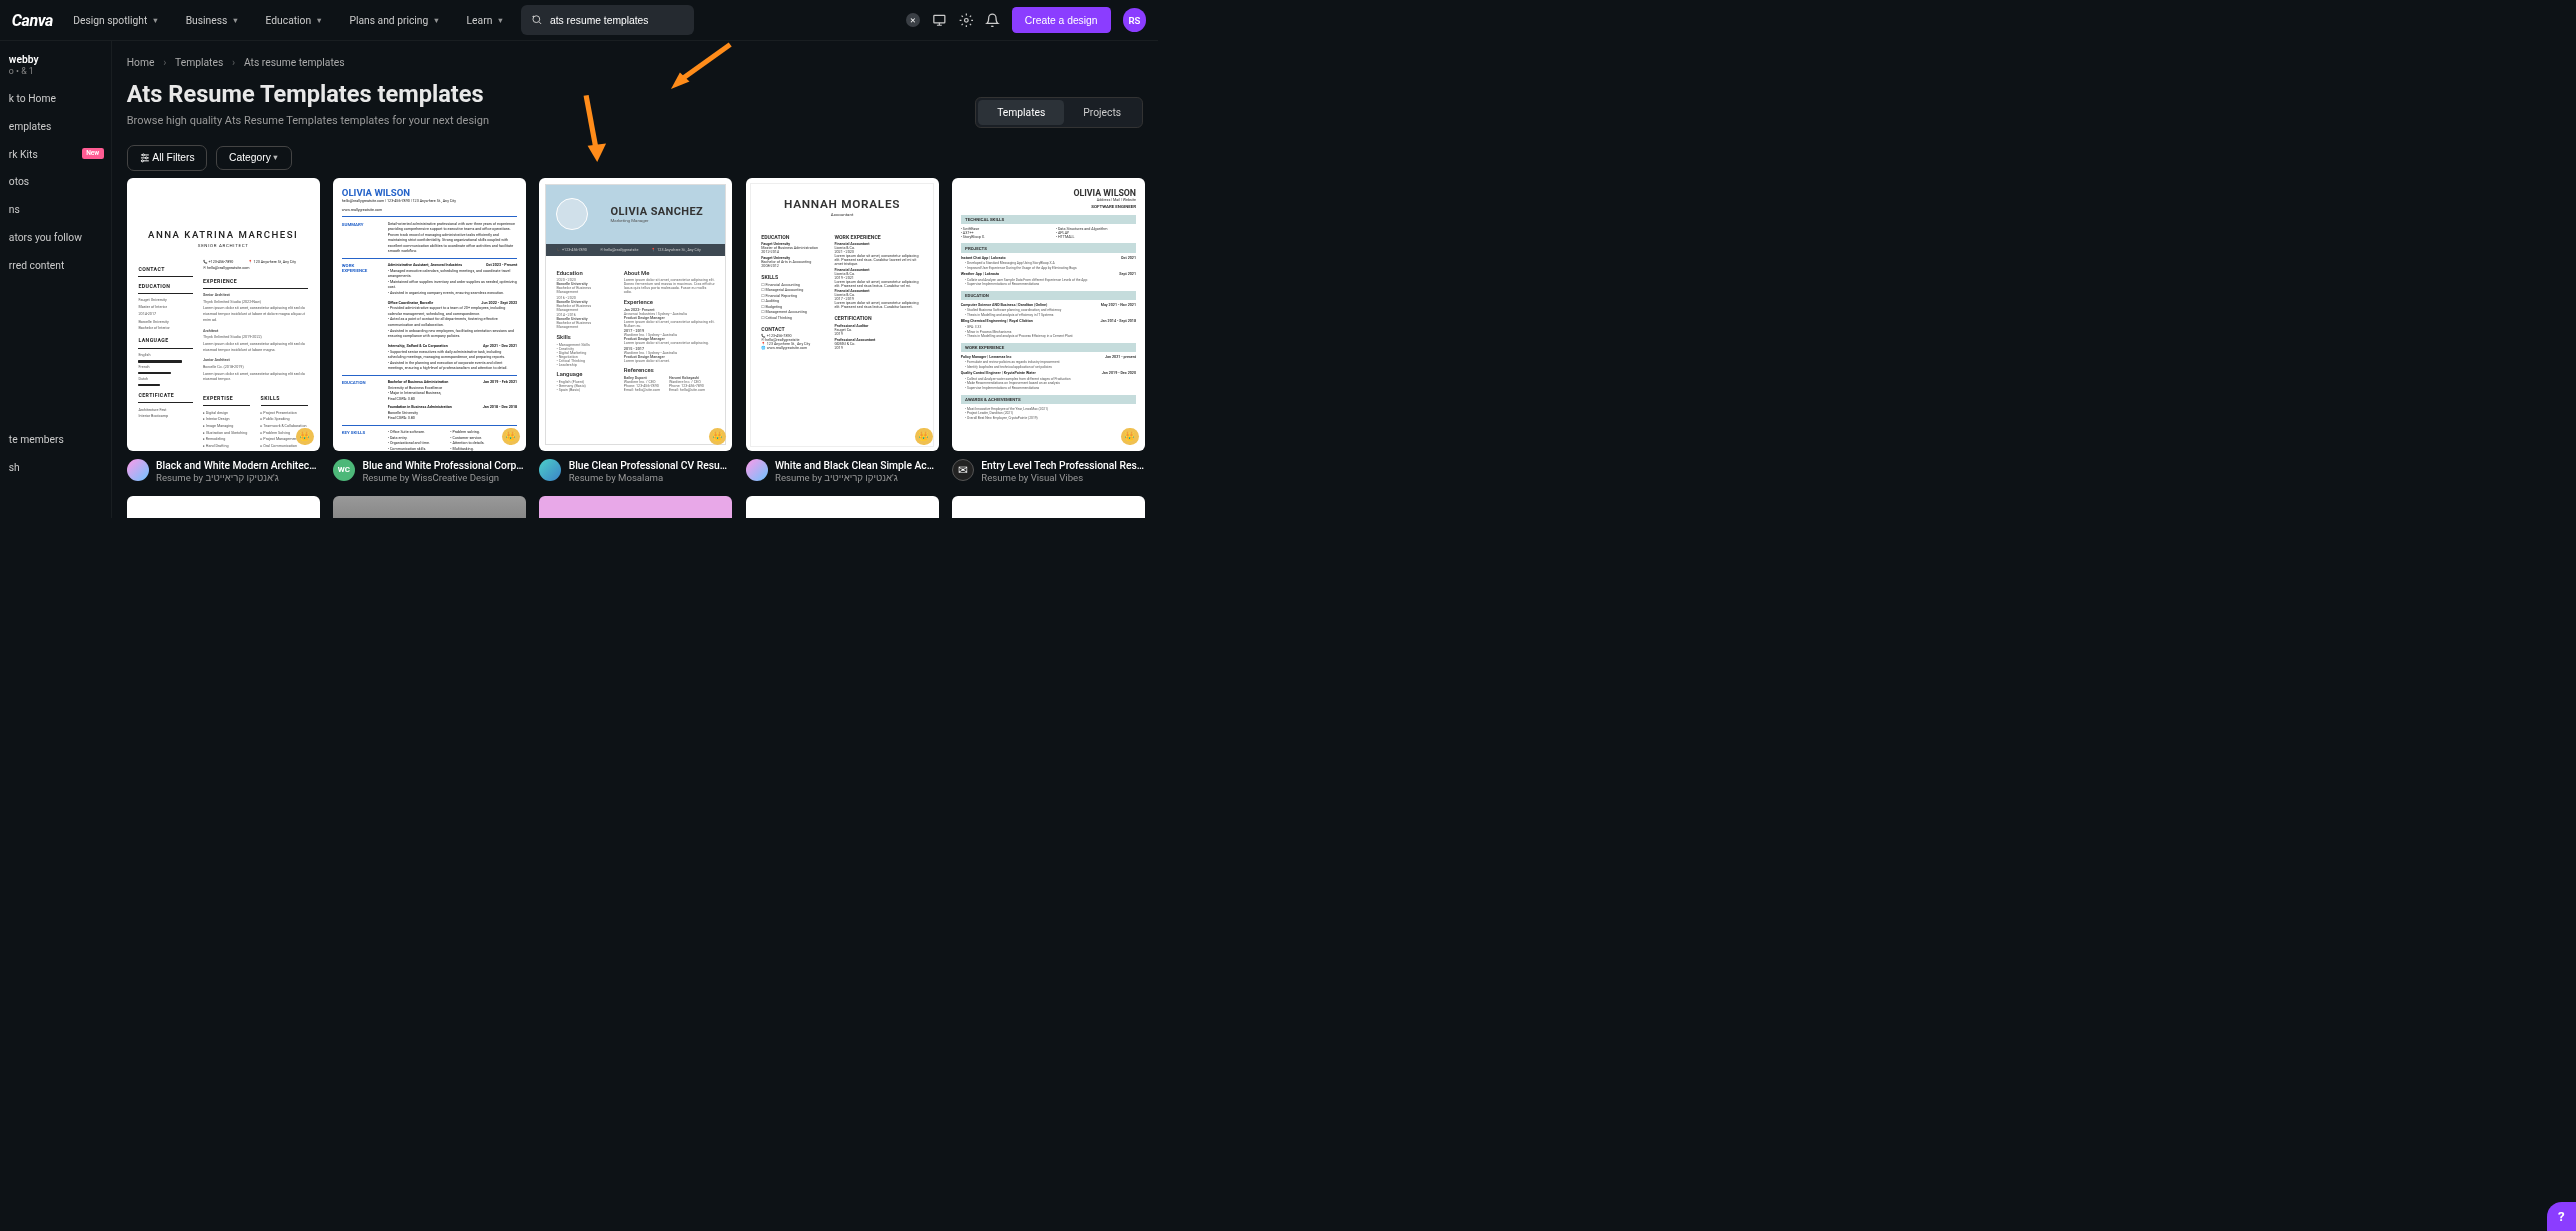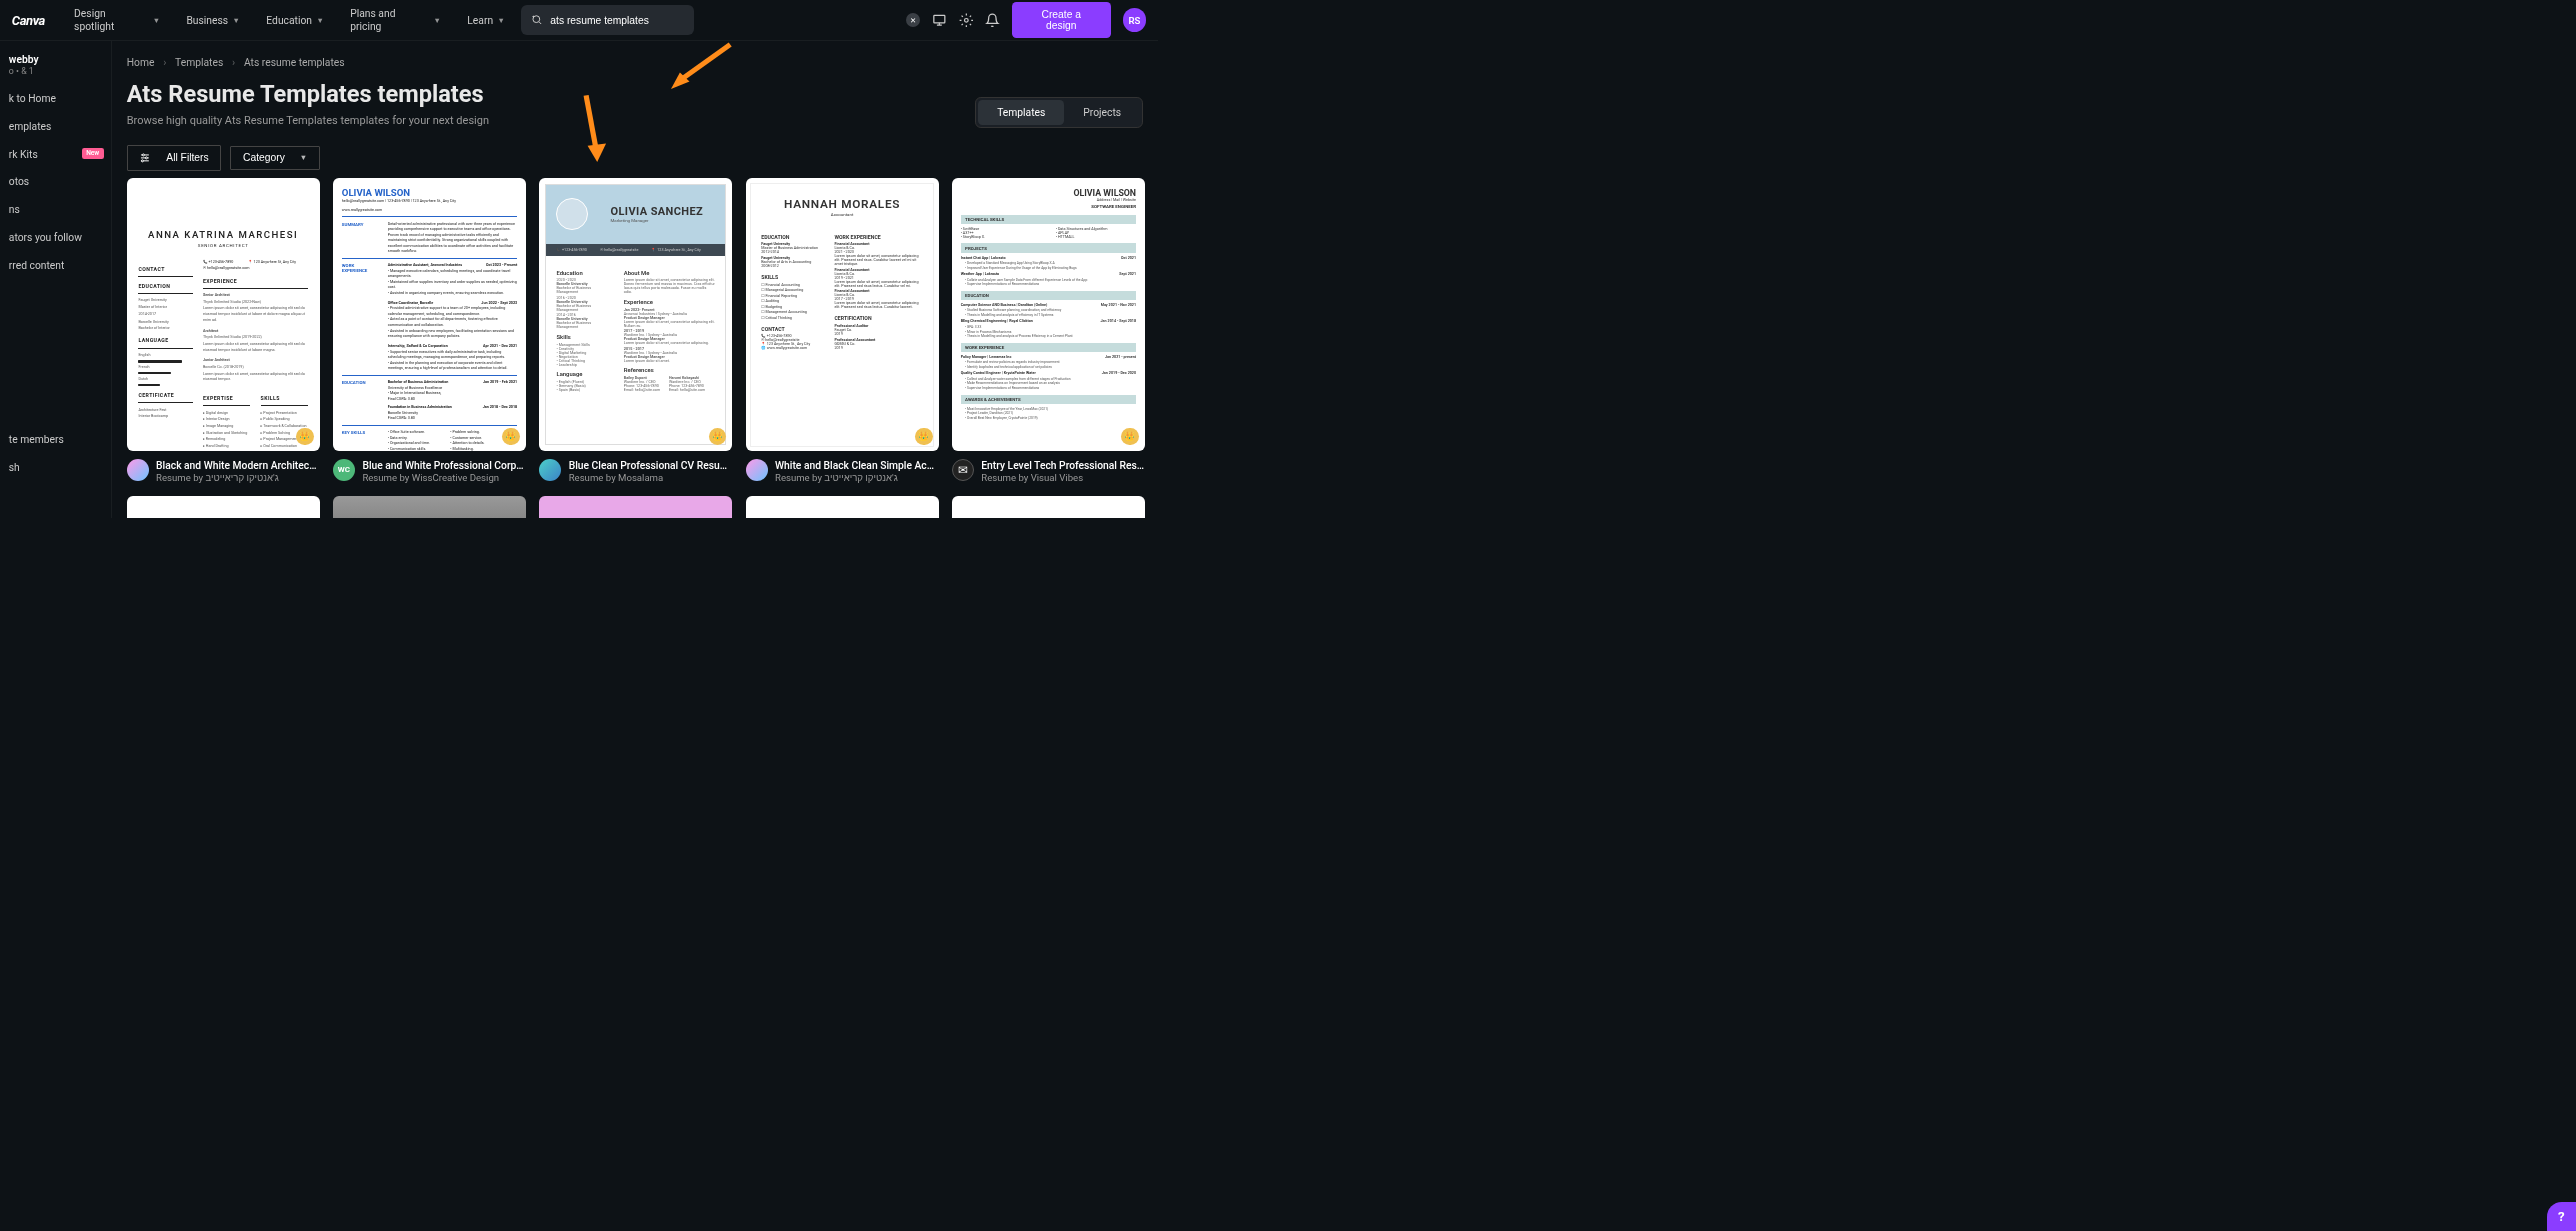--- a/index.html
+++ b/index.html
@@ -1,19 +1,19 @@
 <!DOCTYPE html>
 <html style="font-size:11.8px"><head>
 <meta charset="utf-8">
 <style>
 * { margin: 0; padding: 0; box-sizing: border-box; }
 body { background: #0d1216; color: #fff; font-family: -apple-system, BlinkMacSystemFont, "Segoe UI", Roboto, sans-serif; overflow-x: hidden; width: 1158px; height: 553px; }
 
 .header { display: flex; align-items: center; height: 41px; padding: 0 11.8px; gap: 5.9px; border-bottom: 0.7px solid rgba(255,255,255,0.05); }
-.logo { font-weight: 700; font-size: 13px; font-style: italic; letter-spacing: -0.4px; margin-right: 13px; }
+.logo { font-weight: 700; font-size: 16px; font-style: italic; letter-spacing: -0.4px; margin-right: 4px; }
 .nav-item { display: flex; align-items: center; gap: 4.4px; padding: 5.9px 10.3px; color: #ccc; font-size: 10.3px; cursor: pointer; }
 .chev { font-size: 7.4px; opacity: 0.7; }
 
 .search-wrap { margin-left: auto; background: #252a30; border-radius: 5.9px; display: flex; align-items: center; padding: 0 10.3px; height: 29.5px; width: 173px; margin-right: 206px; position: relative; }
 .search-input { background: transparent; border: none; color: #fff; font-size: 10.3px; width: 100%; outline: none; margin-left: 7.4px; }
 .search-icon { width: 13.3px; height: 13.3px; }
 
 .clear-btn { width: 14.7px; height: 14.7px; border-radius: 50%; background: #3a3f45; display: flex; align-items: center; justify-content: center; font-size: 7.4px; cursor: pointer; }
 
 .hdr-right { display: flex; align-items: center; gap: 11.8px; }
@@ -35,21 +35,21 @@
 .crumb-sep { opacity: 0.5; }
 
 .page-title { font-size: 23.6px; font-weight: 700; color: #e8e8e8; margin-bottom: 6px; }
 .page-sub { font-size: 11px; color: #999; margin-bottom: 17.7px; }
 
 .toggle-wrap { position: absolute; right: 14.7px; top: 56px; background: #1a1f25; border: 0.7px solid #333; border-radius: 5.9px; display: flex; padding: 2.2px; }
 .toggle-btn { padding: 5.9px 19px; border-radius: 4.4px; font-size: 10.3px; cursor: pointer; color: #ccc; }
 .toggle-btn.active { background: #2c3238; color: #fff; }
 
 .filters-row { display: flex; align-items: center; gap: 8.8px; margin-bottom: 7.4px; }
-.filter-btn { display: flex; align-items: center; gap: 15px; border: 0.7px solid #444; padding: 5.9px 11.8px; border-radius: 1px; font-size: 10.3px; cursor: pointer; color: #fff; background: transparent; }
+.filter-btn { display: flex; align-items: center; gap: 1px; border: 0.7px solid #444; padding: 5.9px 11.8px; border-radius: 7px; font-size: 10.3px; cursor: pointer; color: #fff; background: transparent; }
 .count { font-size: 10.3px; color: #ccc; margin-bottom: 11.8px; }
 
 .grid { display: flex; gap: 13.3px; flex-wrap: wrap; }
 .card { width: 193px; }
 .thumb { width: 100%; height: 273px; background: #fff; border-radius: 5.9px; position: relative; overflow: hidden; }
 .crown { position: absolute; bottom: 5.9px; right: 5.9px; width: 17.7px; height: 17.7px; background: #f0c050; border-radius: 50%; display: flex; align-items: center; justify-content: center; font-size: 8.8px; }
 .card-meta { display: flex; gap: 7.4px; margin-top: 7.4px; align-items: flex-start; }
 .card-avatar { width: 22px; height: 22px; border-radius: 50%; flex-shrink: 0; }
 .card-info { flex: 1; min-width: 0; }
 .card-title { font-size: 10.3px; font-weight: 500; white-space: nowrap; overflow: hidden; text-overflow: ellipsis; }

